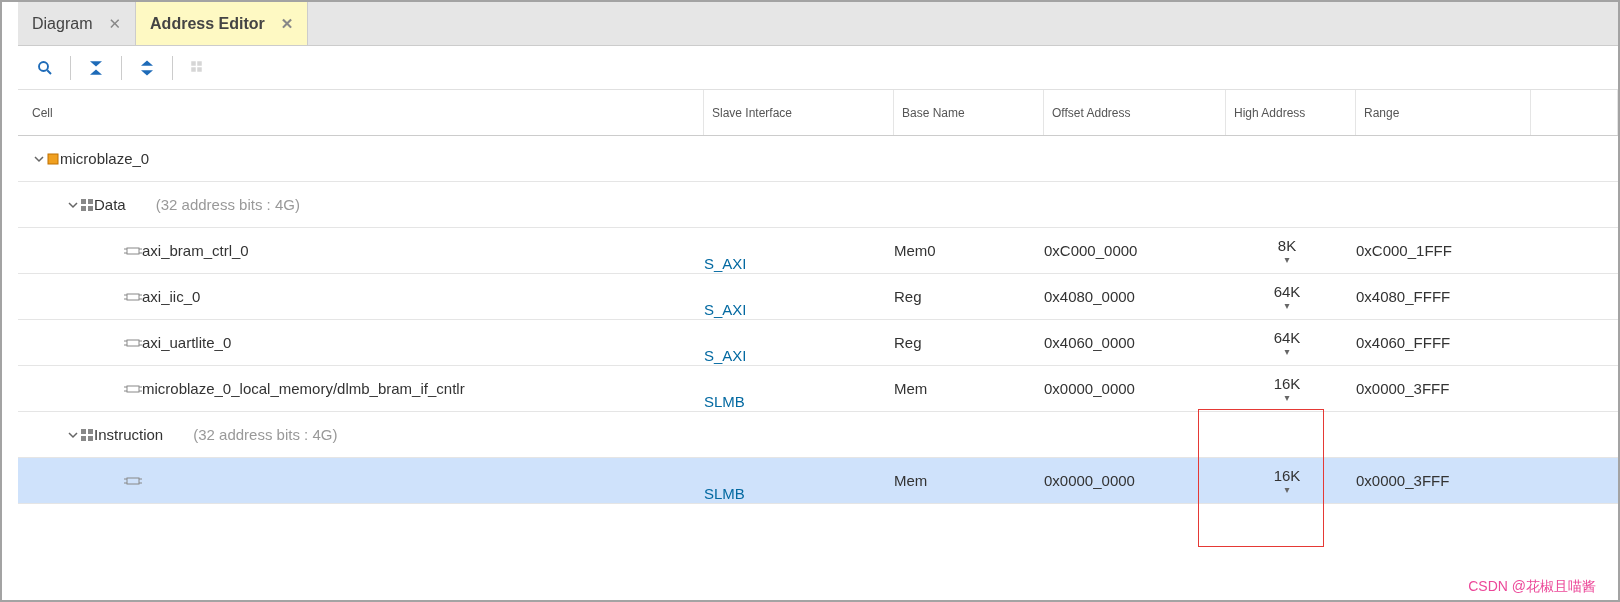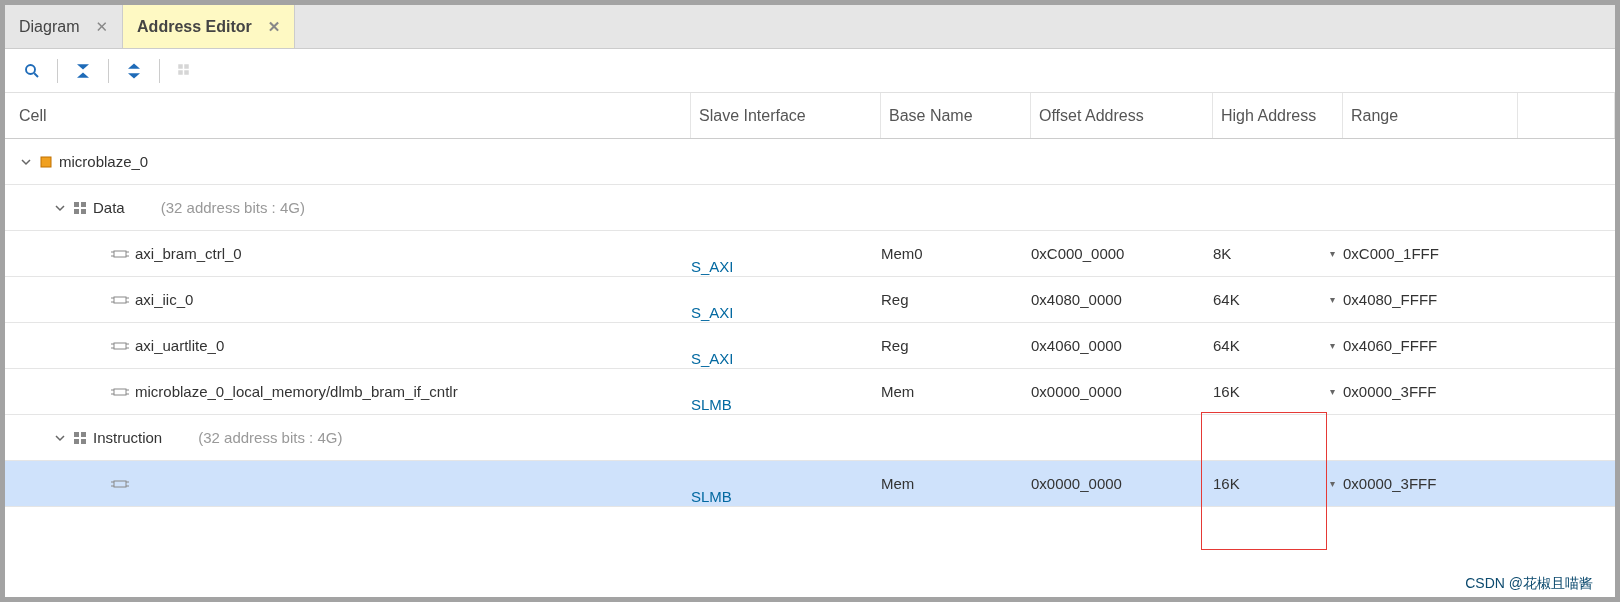--- a/index.html
+++ b/index.html
@@ -1,44 +1,44 @@
 <!DOCTYPE html>
 <html><head>
 <meta charset="utf-8">
 <style>
   * { box-sizing: border-box; margin: 0; padding: 0; }
   body { font-family: "Segoe UI", Arial, sans-serif; font-size: 15px; color: #333; background: #fff; }
-  .window { border: 5px solid #a3a3a3; width: 1620px; height: 602px; display: flex; flex-direction: column; background: #fff; position: relative; }
+  .window { border: 2px solid #a3a3a3; width: 1620px; height: 602px; display: flex; flex-direction: column; background: #fff; position: relative; padding-left: 16px; }
   .tabs-bar { display: flex; background: #e6e6e6; border-bottom: 1px solid #ccc; height: 44px; align-items: stretch; }
   .tab { display: flex; align-items: center; padding: 0 14px; border-right: 1px solid #ccc; cursor: pointer; font-size: 16px; color: #444; }
   .tab.active { background: #fef9c3; font-weight: 700; }
   .tab .close { margin-left: 16px; color: #888; font-size: 15px; }
   .toolbar { display:flex; align-items:center; height:44px; padding:0 10px; gap:2px; border-bottom:1px solid #e0e0e0; }
   .tool-btn { display:flex; align-items:center; justify-content:center; width:34px; height:34px; color:#1e6bb8; cursor:pointer; border-radius:3px; }
   .tool-sep { width:1px; height:24px; background:#ccc; margin:0 6px; }
   .tool-btn.disabled { color:#bbb; opacity:0.6; cursor:default; }
   .table { flex:1; display:flex; flex-direction:column; overflow:hidden; }
   .row { display:grid; grid-template-columns: 672px 190px 150px 182px 130px 175px 1fr; align-items:center; height:46px; border-bottom:1px solid #e5e5e5; padding-left:14px; }
-  .row.header { background:#fff; color:#555; font-size:16px; border-bottom:1px solid #ccc; }
+  .row.header { background:#fff; color:#555; font-size:12px; border-bottom:1px solid #ccc; }
   .row.header > div { border-right:1px solid #e5e5e5; height:100%; display:flex; align-items:center; padding-left:8px; }
   .row.header > div:first-child { padding-left:0; border-left:none; }
   .row > div { padding-right:8px; overflow:hidden; text-overflow:ellipsis; white-space:nowrap; }
   .row.selected { background:#cfe2fb; }
-  .cell-main { display:flex; align-items:center; gap:6px; }
+  .cell-main { display:flex; align-items:center; }
   .caret { display:inline-flex; width:14px; height:14px; align-items:center; justify-content:center; color:#666; }
   .caret svg { width:10px; height:10px; }
   .ind0 { padding-left:0; } .ind1 { padding-left:34px; } .ind2 { padding-left:92px; }
   .link { color:#0369a1;margin-top:25px; }
   .muted { color:#999;margin-left:30px; }
-  .range-cell { display:flex; align-items:center; justify-content:space-between; padding-right:20px; }
+  .range-cell { display:flex; align-items:center; justify-content:space-between; padding-right:20px;flex-direction:column; }
   .range-caret { font-size:10px; color:#666; }
   .highlight-box { position:absolute; border:1px solid #e53935; pointer-events:none; }
   .icon-sq { width:14px; height:14px; display:inline-flex; }
   .ip-icon { width:18px; height:14px; display:inline-flex; align-items:center; }
-  .watermark { position:absolute; right:22px; bottom:4px; color:#0c4a6e; font-size:14px; }
+  .watermark { position:absolute; right:22px; bottom:4px; color:#ec4899; font-size:14px; }
 </style>
 </head>
 <body>
 
 <div class="window">
 
   <div class="tabs-bar">
     <div class="tab">
       <span>Diagram</span>
       <span class="close">✕</span>

